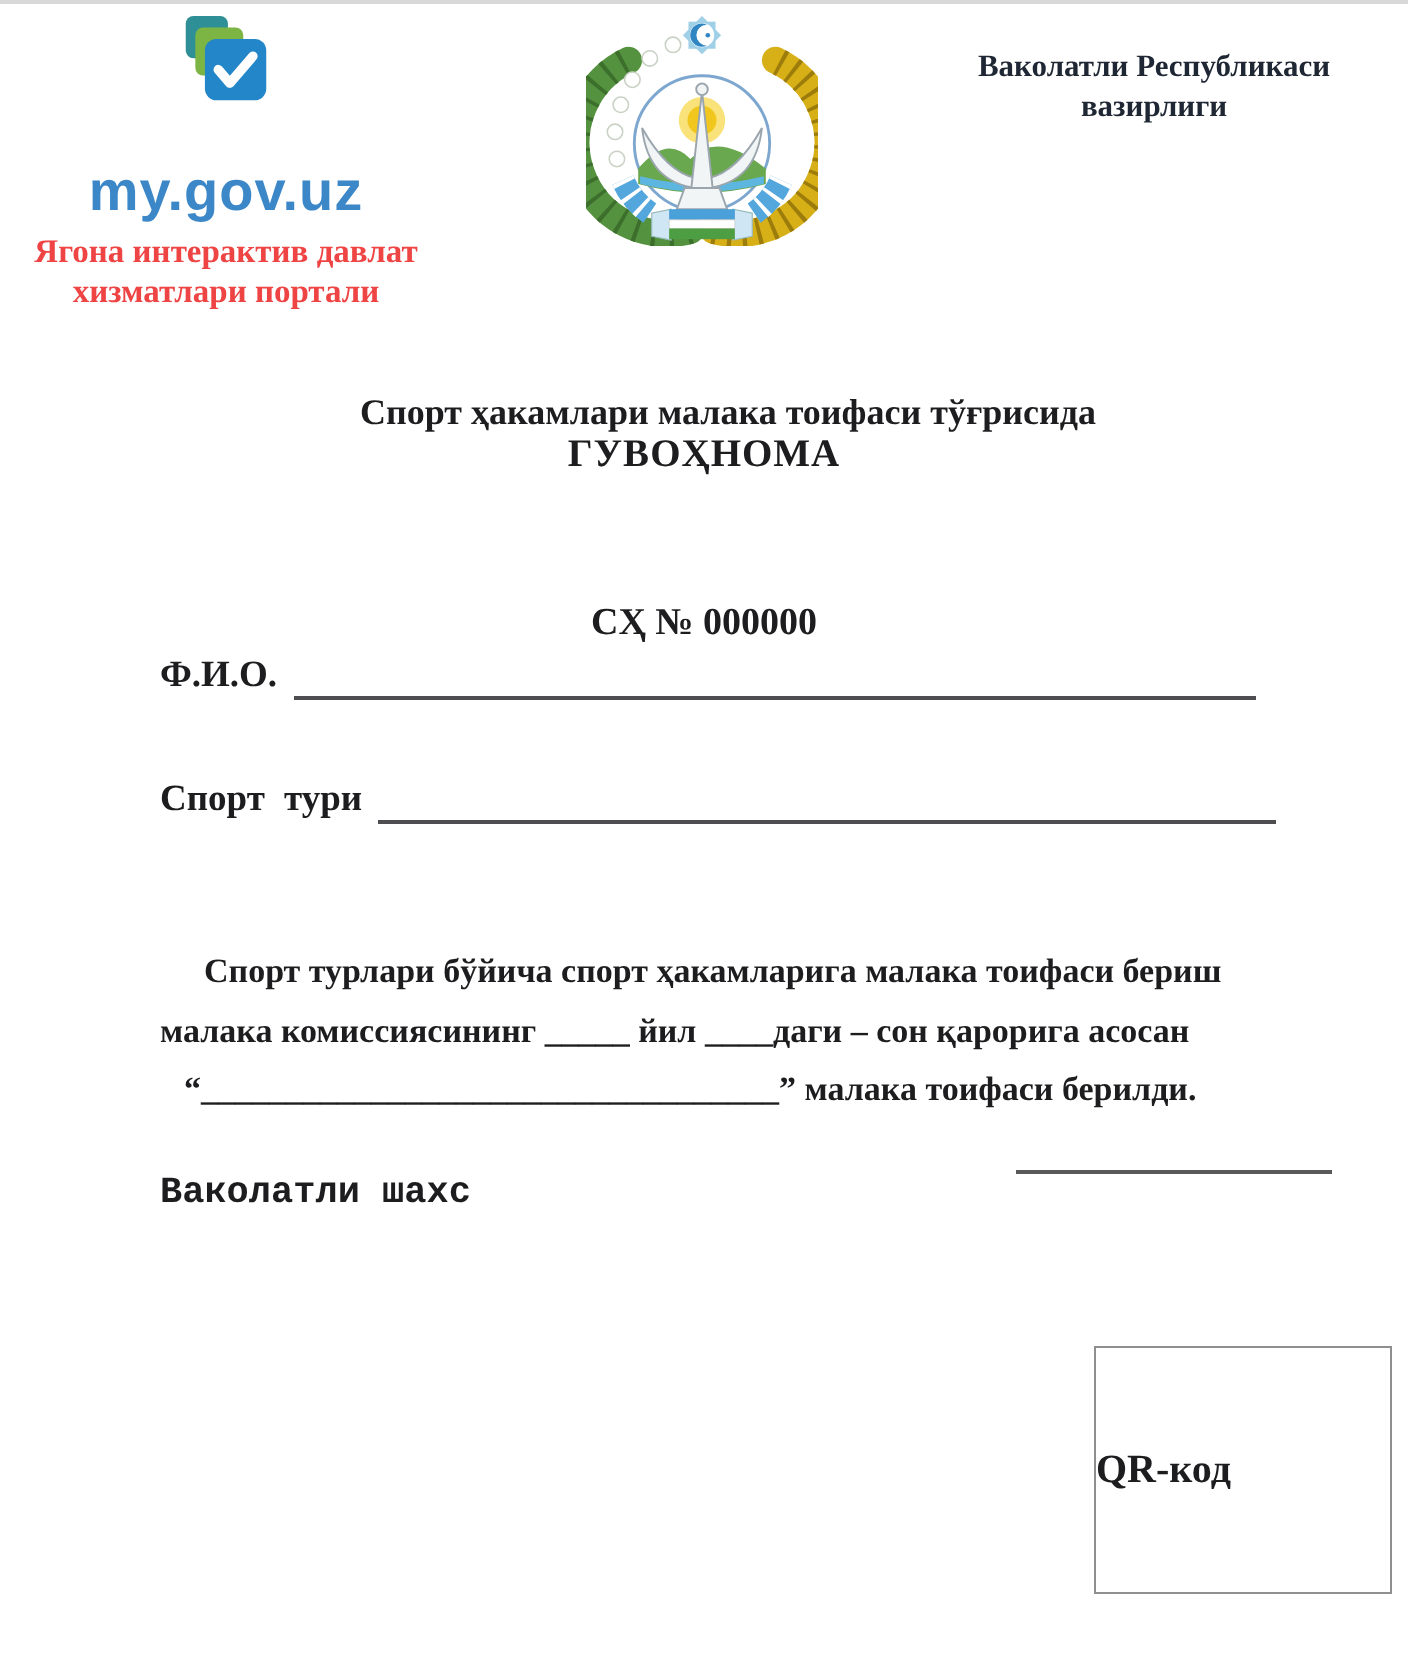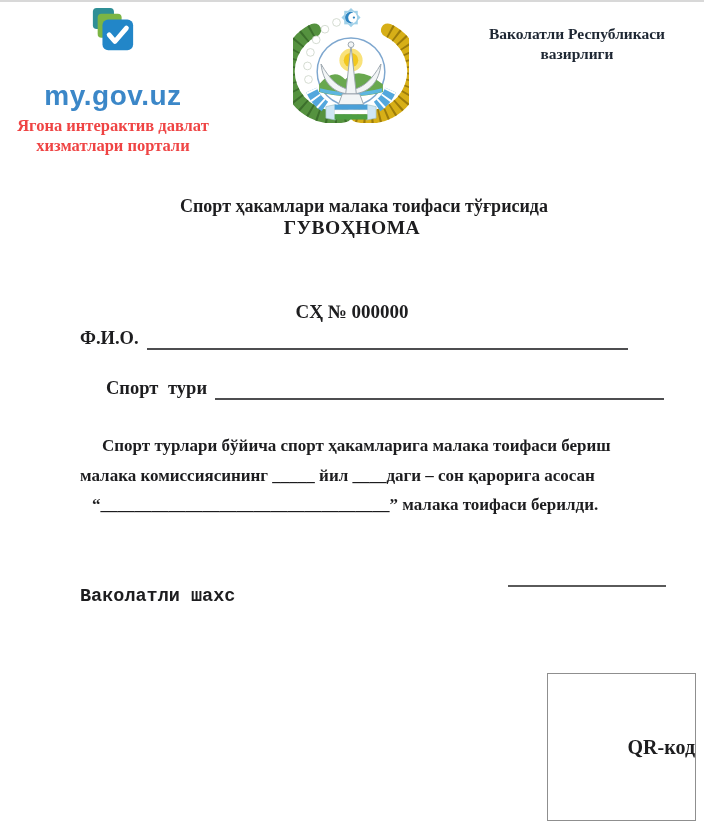--- a/index.html
+++ b/index.html
@@ -38,34 +38,34 @@
 
   
   .title1 { position: absolute; left: 12px; top: 196px; width: 704px; text-align: center; font-size: 18px; }
   .title2 { position: absolute; left: 0; top: 217px; width: 704px; text-align: center; font-size: 19.5px; letter-spacing: 0.5px; }
   .serial { position: absolute; left: 0; top: 258px; width: 704px; text-align: center; font-size: 19px; margin-top: 43px; }
 
   .field { position: absolute; left: 80px; display: flex; align-items: flex-end; font-size: 18.5px; }
   .field .lbl { white-space: nowrap; padding-bottom: 1px; text-align: right; }
   .field .fill-line { flex: 1 1 auto; border-bottom: 2px solid #4e4e50; height: 20px; margin-left: 8px; }
   .fio   { top: 328px; width: 548px; }
-  .sport { top: 378px; width: 558px; margin-left: 26px; }
+  .sport { top: 390px; width: 558px; }
   .sport .lbl { word-spacing: 5px; }
 
   .para { position: absolute; left: 80px; top: 431px; width: 560px; font-size: 17px; line-height: 29.5px; }
-  .pline.indent1 { padding-left: 22px; }
+  .pline.indent1 { padding-left: 22px; margin-top: 40px; }
   .pline.indent2 { padding-left: 12px; }
 
   .authorized { position: absolute; left: 80px; top: 586px; font-size: 18.5px; font-family: Liberation Mono, monospace; }
   .sig-line { position: absolute; left: 508px; top: 585px; width: 158px; border-top: 2px solid #5a5a5a; }
 
   .qr-box {
-    position: absolute; left: 547px; top: 673px; width: 149px; height: 148px;
+    position: absolute; left: 547px; top: 673px; width: 149px; height: 124px;
     border: 1.5px solid #8f8f8f; background: #ffffff;
-    display: flex; align-items: center; justify-content: flex-end;
+    display: flex; align-items: center; justify-content: flex-start;
   }
   .qr-box span { font-size: 20px; }
 </style>
 </head>
 <body>
 
 <div class="page">
   <div class="scan-edge"></div>
 
   <div class="logo-block">

